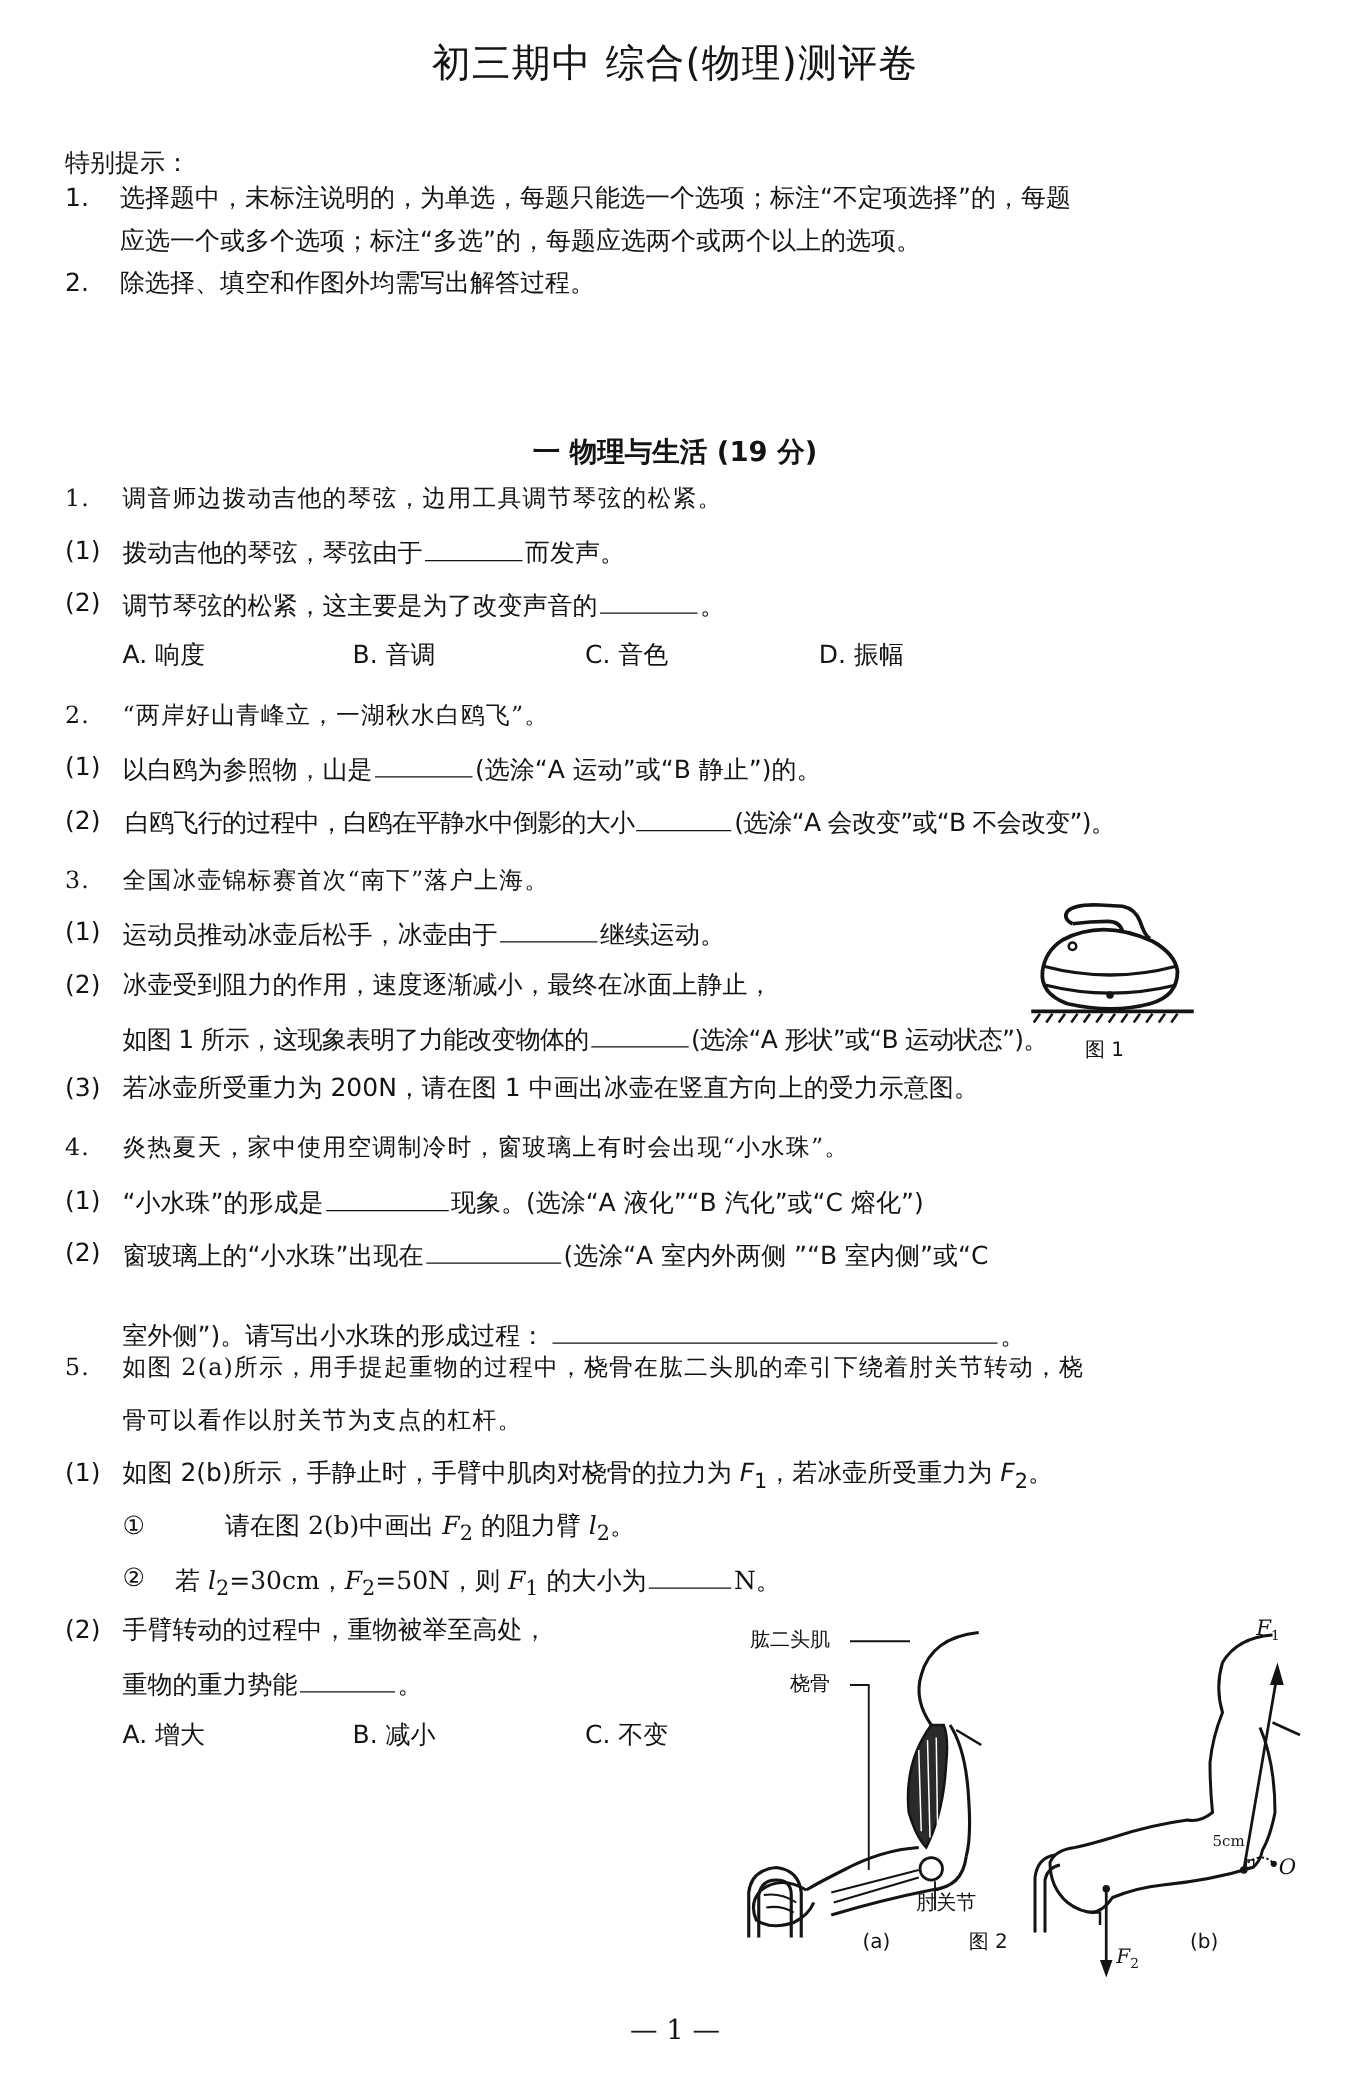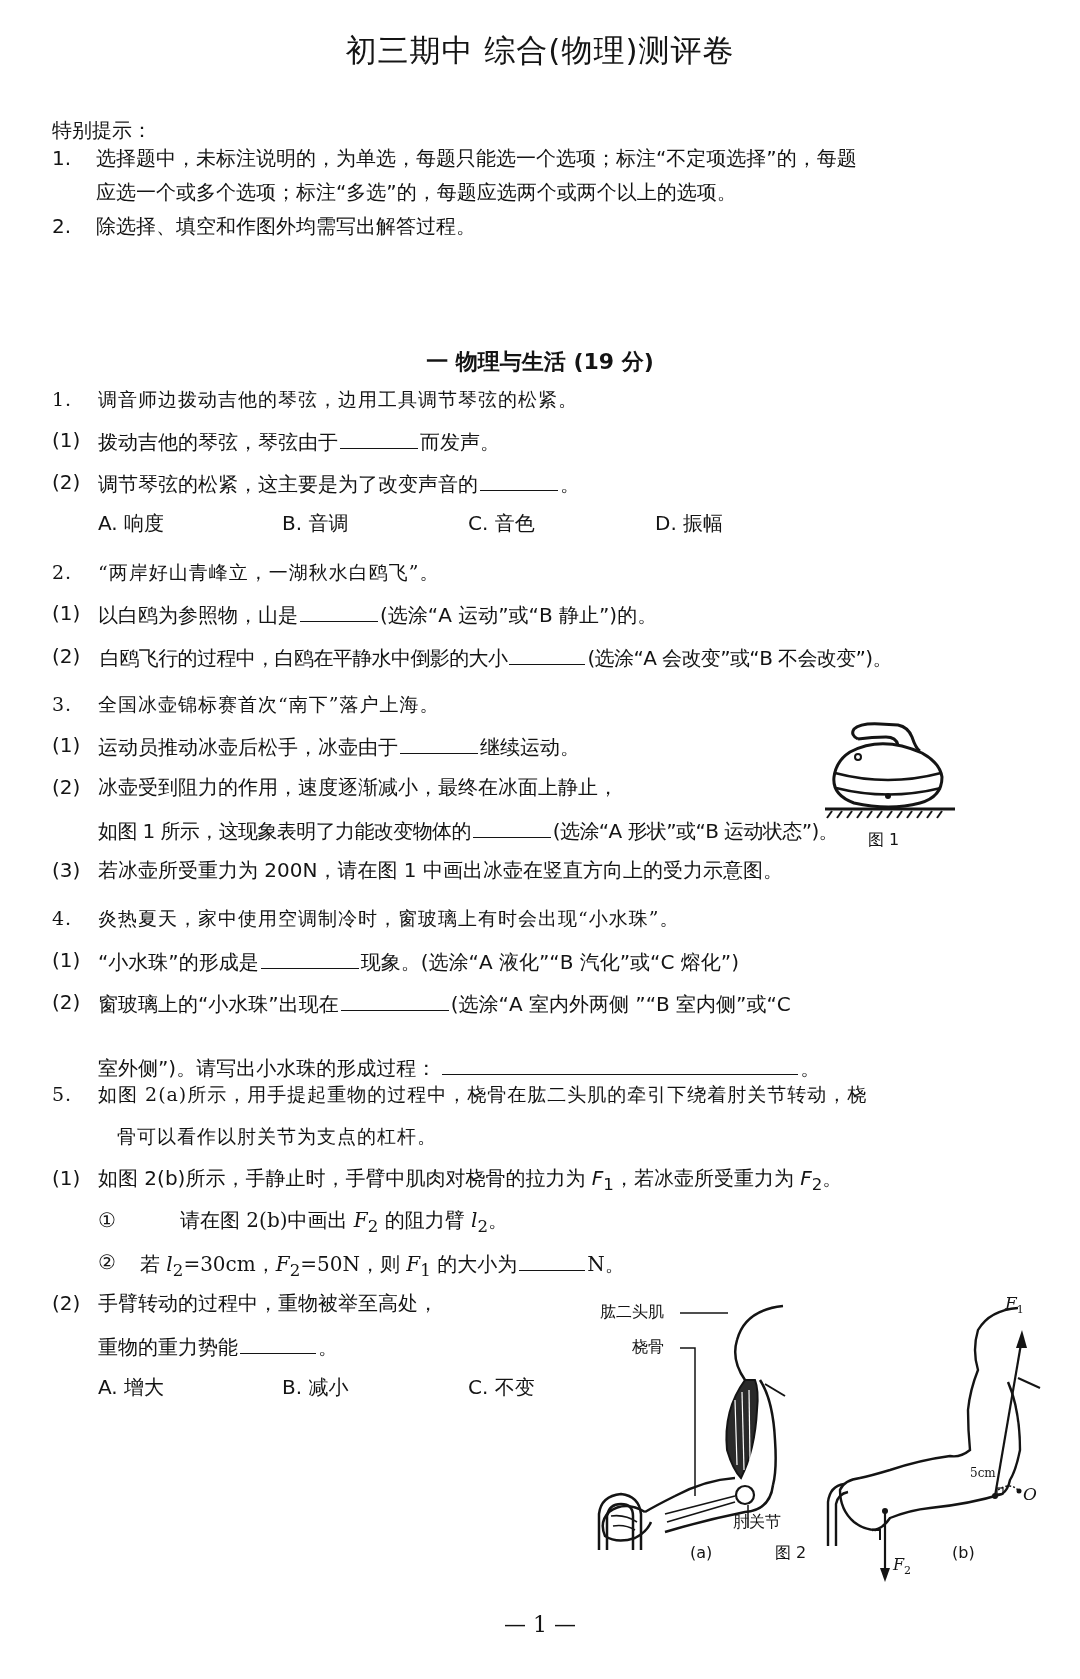--- a/index.html
+++ b/index.html
@@ -123,21 +123,21 @@
 <div class="abs line sans" style="top:990px;left:52px;">(2)</div>
 <div class="abs line sans" style="top:990px;left:98px;">
   <span>窗玻璃上的“小水珠”出现在</span><span class="blank" style="width:108px"></span><span>(选涂“A 室内外两侧 ”“B 室内侧”或“C</span>
 </div>
 <div class="abs line sans" style="top:1034px;left:98px;margin-top:20px;">
   <span>室外侧”)。请写出小水珠的形成过程：</span><span class="blank" style="width:356px;margin-left:6px"></span><span>。</span>
 </div>
 
 <div class="abs line kai" style="top:1082px;left:52px;">5.</div>
 <div class="abs line kai" style="top:1082px;left:98px;">如图 2(a)所示，用手提起重物的过程中，桡骨在肱二头肌的牵引下绕着肘关节转动，桡</div>
-<div class="abs line kai" style="top:1124px;left:98px;margin-left:19px;">骨可以看作以肘关节为支点的杠杆。</div>
+<div class="abs line kai" style="top:1124px;left:98px;">骨可以看作以肘关节为支点的杠杆。</div>
 
 <div class="abs line sans" style="top:1166px;left:52px;">(1)</div>
 <div class="abs line sans" style="top:1166px;left:98px;">
   <span>如图 2(b)所示，手静止时，手臂中肌肉对桡骨的拉力为 </span><i class="var">F</i><sub>1</sub><span>，若冰壶所受重力为 </span><i class="var">F</i><sub>2</sub><span>。</span>
 </div>
 
 <div class="abs line" style="top:1208px;left:98px;">①</div>
 <div class="abs line" style="top:1208px;left:140px;margin-left:40px;">
   <span>请在图 2(b)中画出 </span><i class="var">F</i><sub>2</sub><span> 的阻力臂 </span><i class="var">l</i><sub>2</sub><span>。</span>
 </div>

